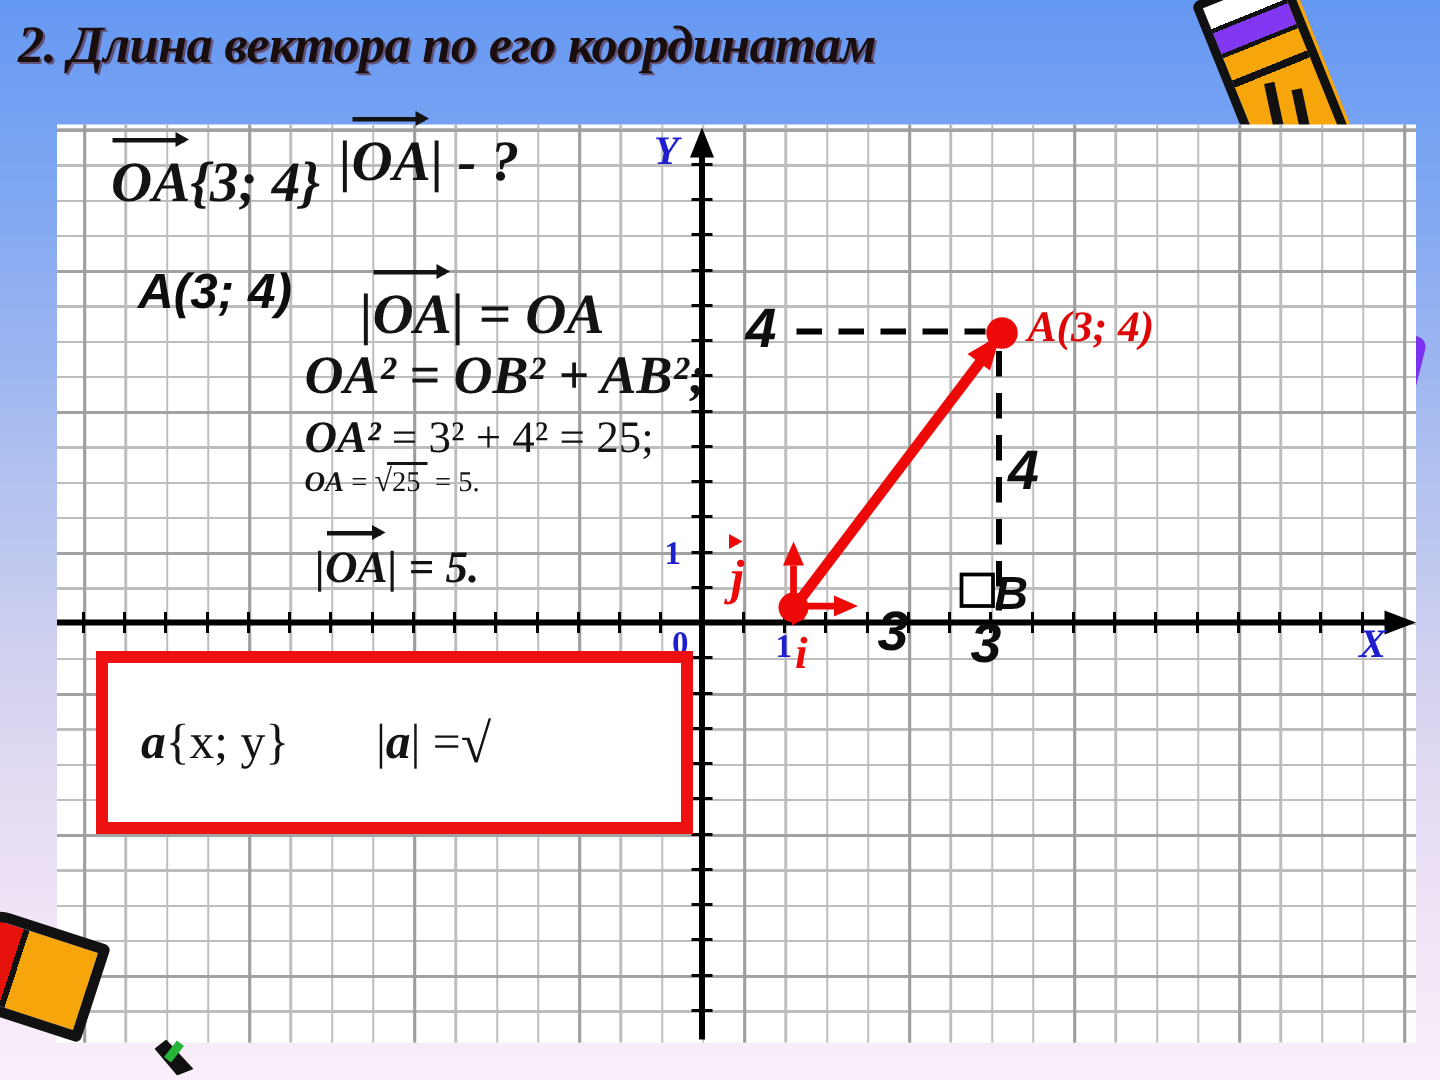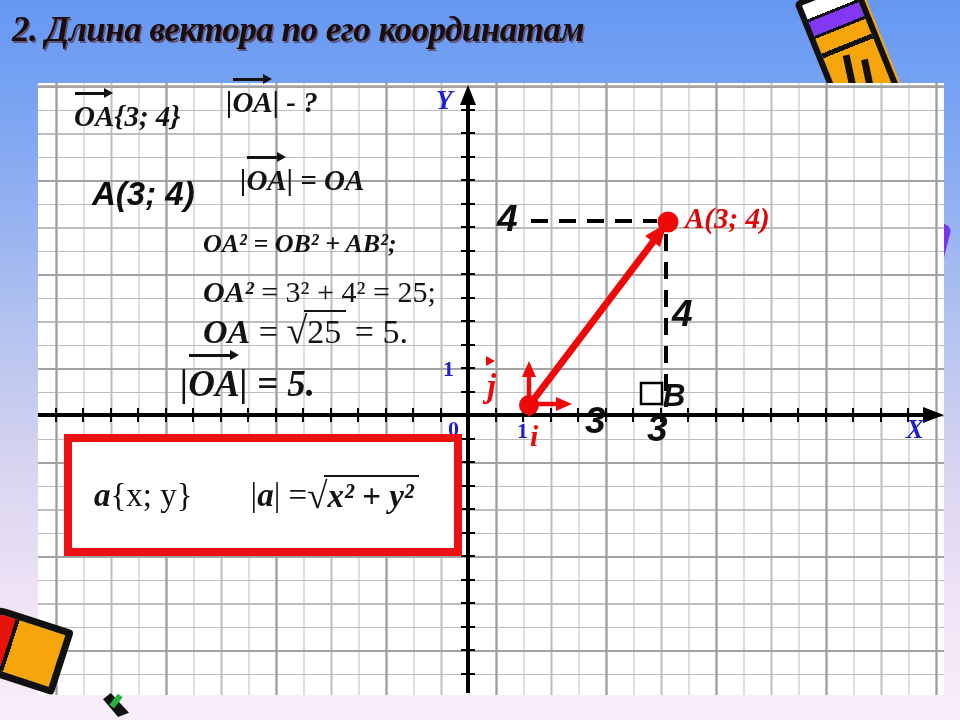--- a/index.html
+++ b/index.html
@@ -22,21 +22,21 @@
       repeating-linear-gradient(90deg,#bdbdbd 0 1.5px,transparent 1.5px 27.5px),
       repeating-linear-gradient(180deg,#bdbdbd 0 1.5px,transparent 1.5px 23.5px);
     background-position:17.5px 3px,17.5px 3px,17.5px 3px,17.5px 3px;
   }
   #xticks{position:absolute;left:52px;top:408px;width:872px;height:14px;z-index:2;
     background:repeating-linear-gradient(90deg,transparent 0 2.5px,#000 2.5px 4.5px,transparent 4.5px 27.5px);}
   #yticks{position:absolute;left:461px;top:100px;width:14px;height:588px;z-index:2;
     background:repeating-linear-gradient(180deg,transparent 0 8.5px,#000 8.5px 10.5px,transparent 10.5px 23.5px);}
   svg.overlay{position:absolute;left:0;top:0;z-index:3;pointer-events:none;}
   
-  .m{position:absolute;z-index:4;font-family:"Liberation Serif",serif;font-size:29px;color:#131313;white-space:nowrap;}
+  .m{position:absolute;z-index:4;font-family:"Liberation Serif",serif;font-size:38px;color:#131313;white-space:nowrap;}
   .bi{font-weight:bold;font-style:italic;}
   .rm{font-weight:normal;font-style:normal;}
   .it{font-weight:normal;}
   .vec{position:relative;display:inline-block;}
   .oarr{position:absolute;left:1px;right:4px;top:-8px;height:3px;background:currentColor;display:block;}
   .oarr::after{content:"";position:absolute;right:-3px;top:-4px;width:0;height:0;
     border-left:9px solid currentColor;border-top:5px solid transparent;border-bottom:5px solid transparent;}
   .sqrtsign{font-size:1.12em;margin-right:-3px;}
   .rad{border-top:2.5px solid #131313;padding:1px 5px 0 3px;}
   .sansbig{font-family:"Liberation Sans",sans-serif;font-weight:bold;font-style:italic;font-size:33px;line-height:1.12;white-space:normal;}
@@ -101,31 +101,31 @@
   <circle cx="668" cy="222" r="10.5" fill="#ee0909"></circle>
 </svg>
 
 <div class="m bi" style="left:74px;top:100px">
   <span class="vec"><i class="oarr"></i><span>OA</span></span><span>{3; 4}</span>
 </div>
 <div class="m bi" style="left:226px;top:86px">
   <span>|</span><span class="vec"><i class="oarr"></i><span>OA</span></span><span>| - ?</span>
 </div>
 <div class="m sansbig" style="left:92px;top:176px;width:118px;color:#0d0d0d">A(3; 4)</div>
-<div class="m bi" style="left:240px;top:164px">
+<div class="m bi" style="left:240px;top:188px">
   <span>|</span><span class="vec"><i class="oarr"></i><span>OA</span></span><span>| = OA</span>
 </div>
-<div class="m bi" style="left:203px;top:229px;font-size:26px">OA² = OB² + AB²;</div>
+<div class="m bi" style="left:203px;top:229px;font-size:36px">OA² = OB² + AB²;</div>
 <div class="m" style="left:203px;top:275px;font-size:30px">
   <span class="bi">OA²</span><span class="rm"> = 3² + 4² = 25;</span>
 </div>
-<div class="m" style="left:203px;top:308px;font-size:34px">
+<div class="m" style="left:203px;top:308px;font-size:19px">
   <span class="bi">OA</span><span class="rm"> = </span><span class="rm sqrtsign">√</span><span class="rm rad">25</span><span class="rm"> = 5.</span>
 </div>
-<div class="m bi" style="left:180px;top:362px;font-size:37px">
+<div class="m bi" style="left:210px;top:362px;font-size:30px">
   <span>|</span><span class="vec"><i class="oarr"></i><span>OA</span></span><span>| = 5.</span>
 </div>
 
 <div class="m axisletter" style="left:436px;top:85px">Y</div>
 <div class="m axisletter" style="left:906px;top:414px">X</div>
 <div class="m bluenum" style="left:448px;top:416px">0</div>
 <div class="m bluenum" style="left:443px;top:356px">1</div>
 <div class="m bluenum" style="left:517px;top:418px">1</div>
 <div class="m axisnum" style="left:497px;top:198px;color:#0d0d0d">4</div>
 <div class="m axisnum" style="left:672px;top:293px;color:#0d0d0d">4</div>
@@ -142,21 +142,20 @@
 
 <div class="fbox">
   <div class="fbox-inner">
     <span class="bi">a</span>
       <span class="it">{x; y}</span>
     <span class="gap"></span>
     <span class="rm">|</span>
       <span class="bi">a</span>
       <span class="rm">| = </span>
       <span class="rm sqrtsign">√</span>
-      <span class="bi rad">x² + y²</span>
   </div>
 </div>
 
 <div class="deco pencil-bl">
   <div class="body"></div>
 </div>
 <div class="deco tip-b">
   <div class="blk"></div>
   <div class="grn"></div>
 </div>

